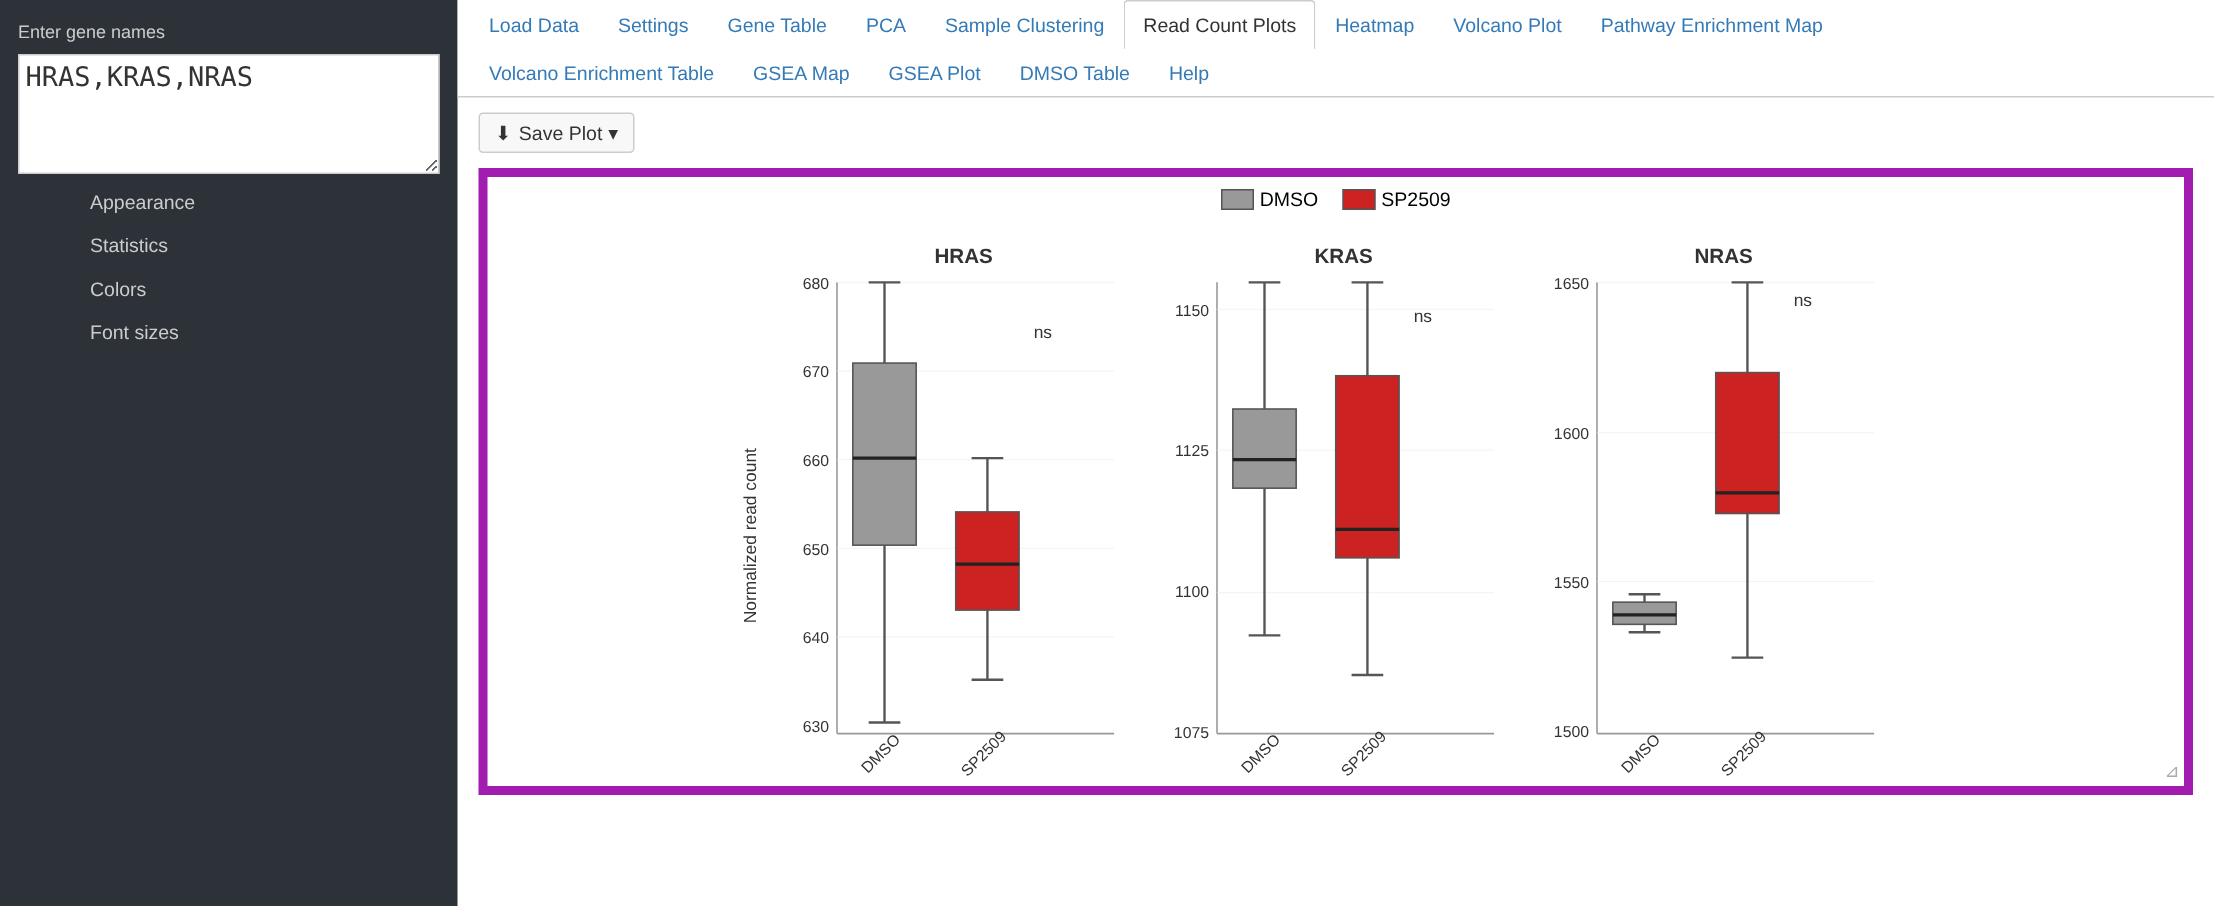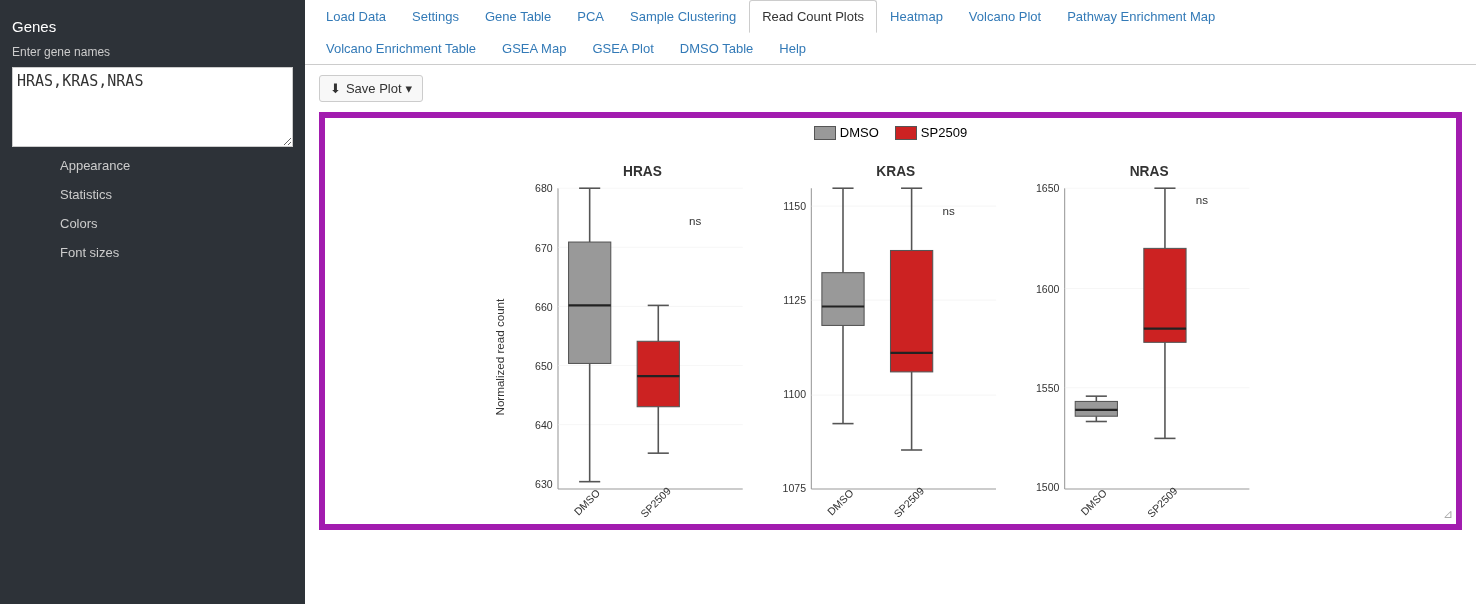--- a/index.html
+++ b/index.html
@@ -27,21 +27,21 @@
       color: #ccc;
       padding: 4px 12px 4px 12px;
     }
     #sidebar textarea {
       margin: 4px 12px;
       width: calc(100% - 24px);
       height: 80px;
       background: #fff;
       color: #333;
       border: 1px solid #ccc;
-      font-size: 15px;
+      font-size: 18px;
       padding: 4px;
       resize: vertical;
     }
     .sidebar-menu-item {
       padding: 7px 12px;
       color: #ccc;
       cursor: pointer;
       font-size: 13px;
       margin-left: 48px;
     }
@@ -143,21 +143,20 @@
       bottom: 3px;
       right: 3px;
       font-size: 12px;
       color: #aaa;
     }
   </style>
 </head>
 <body>
 
 <div id="sidebar">
-  <div class="section-title">Genes</div>
   <div class="gene-input-label">Enter gene names</div>
   <textarea id="gene-textarea" style="">HRAS,KRAS,NRAS</textarea>
   <div class="sidebar-menu-item">Appearance</div>
   <div class="sidebar-menu-item">Statistics</div>
   <div class="sidebar-menu-item">Colors</div>
   <div class="sidebar-menu-item">Font sizes</div>
 </div>
 
 <div id="main">
   <div id="tabbar">

